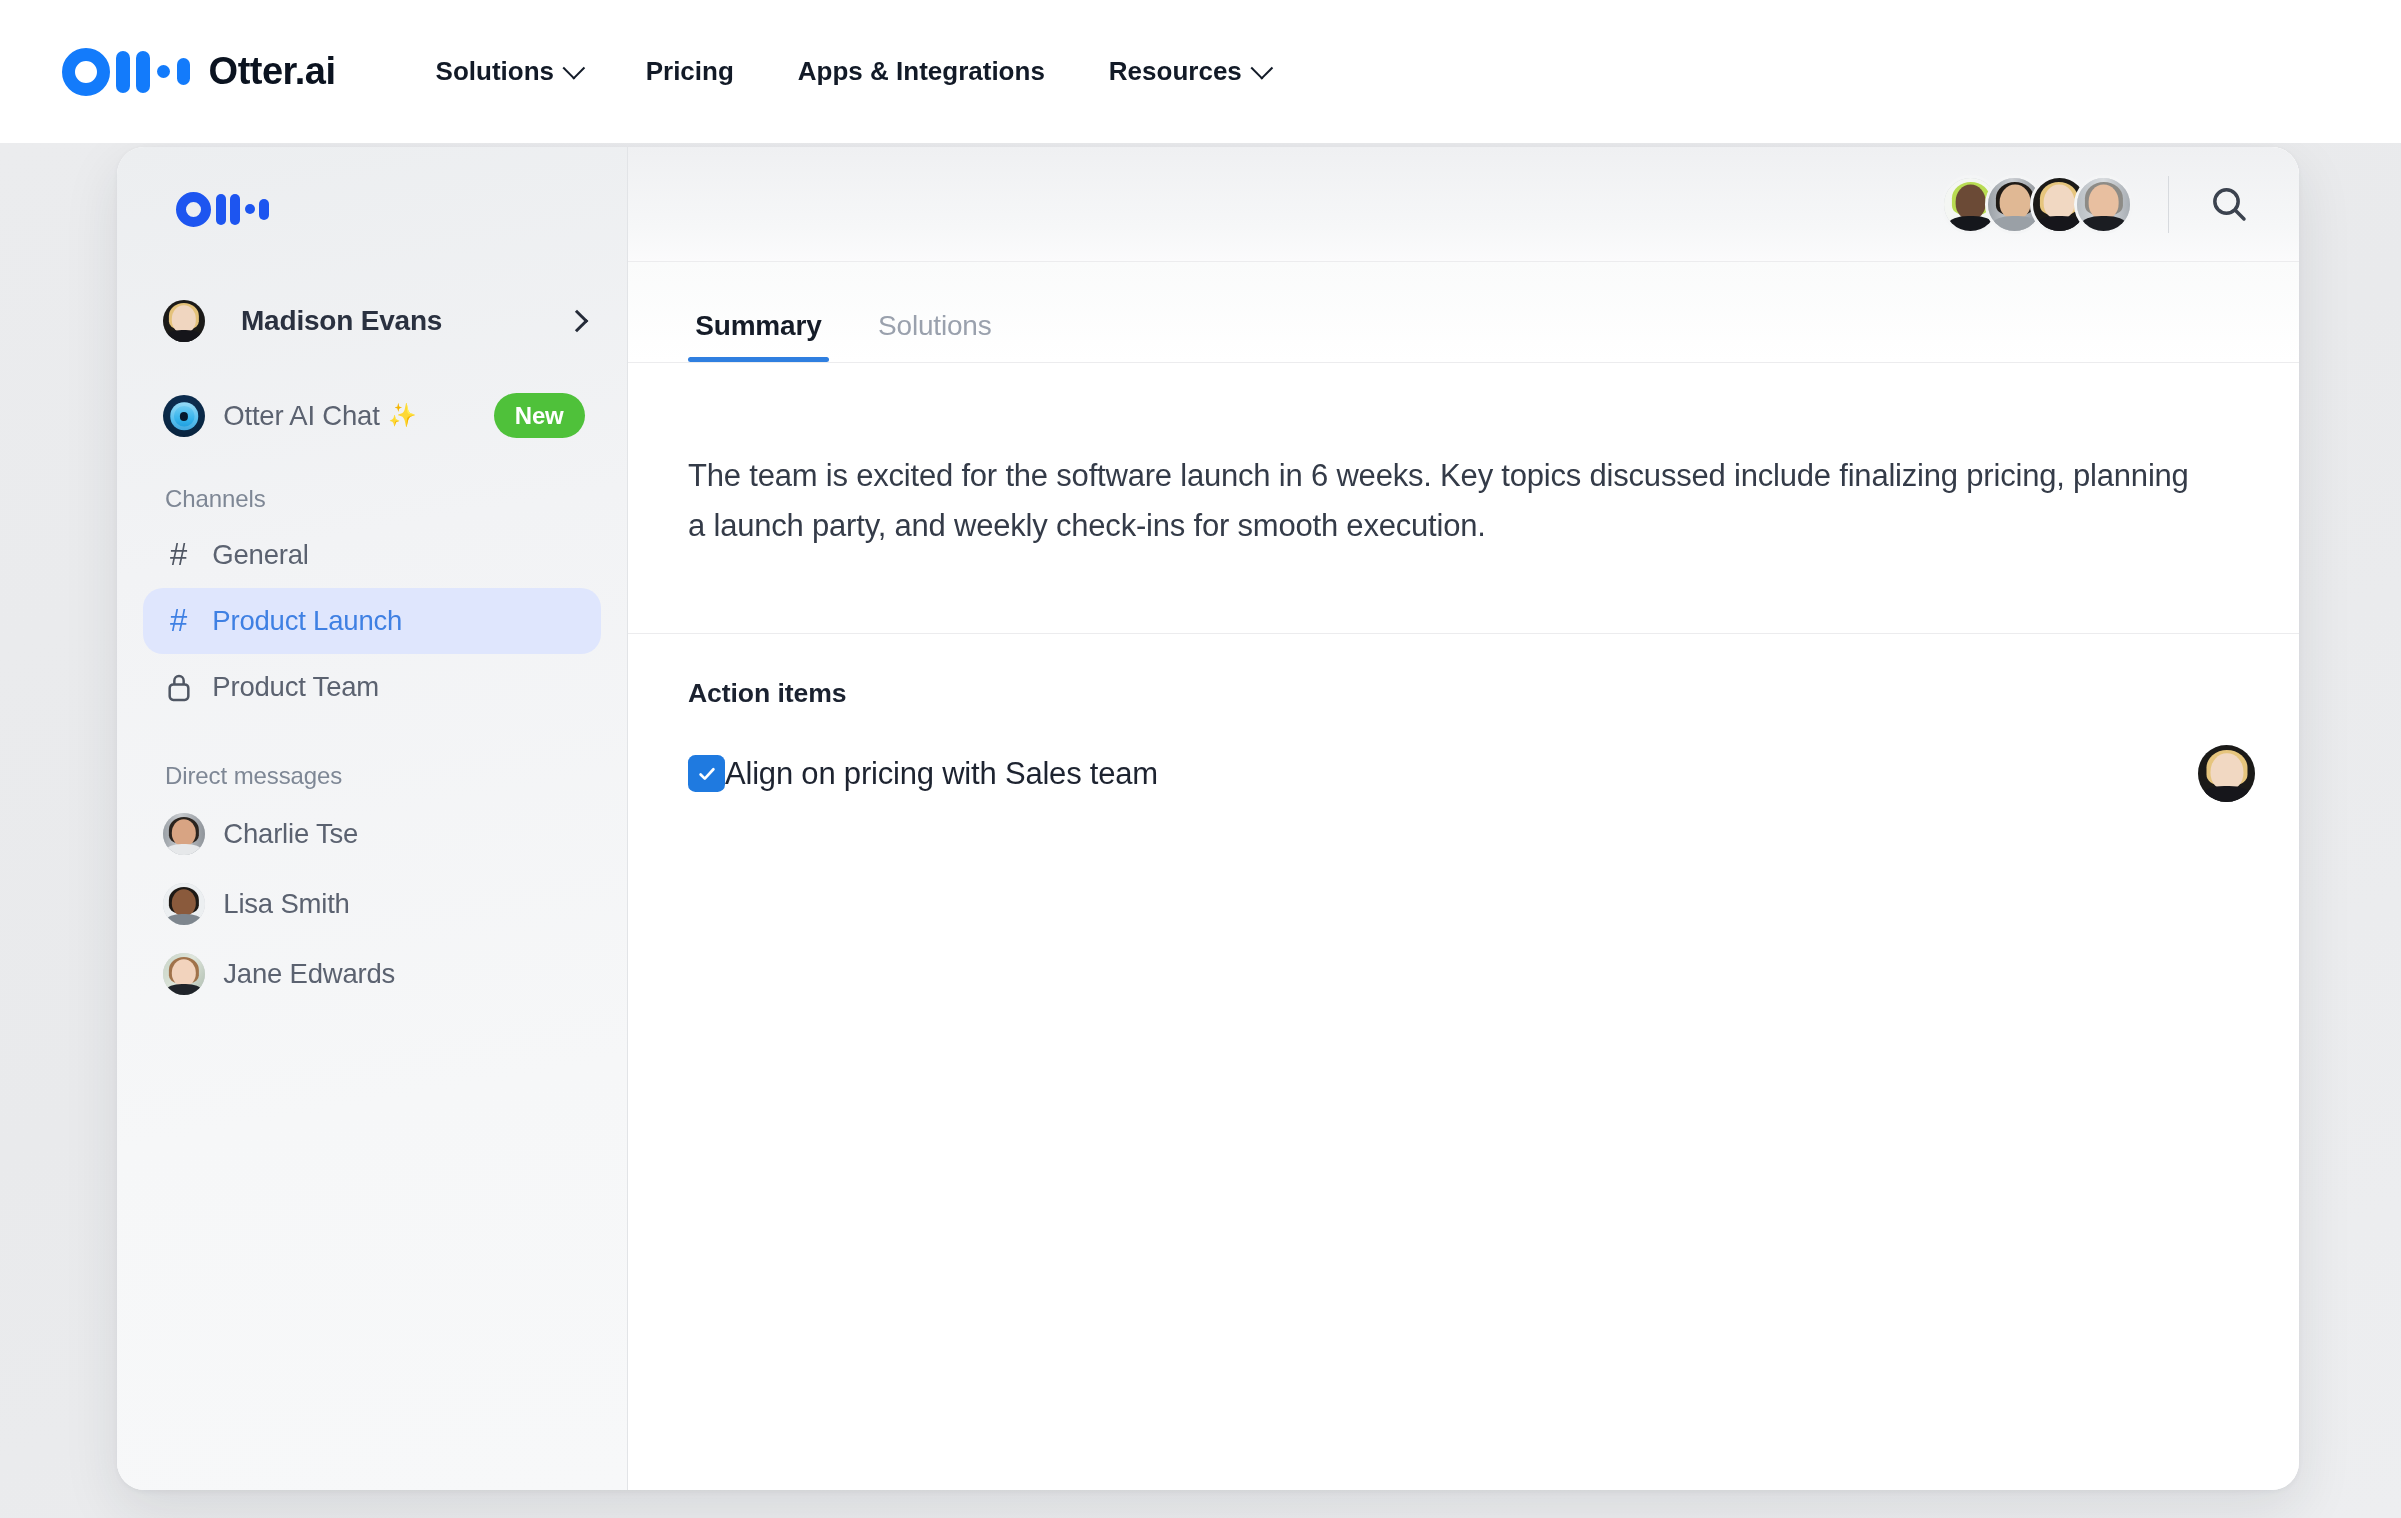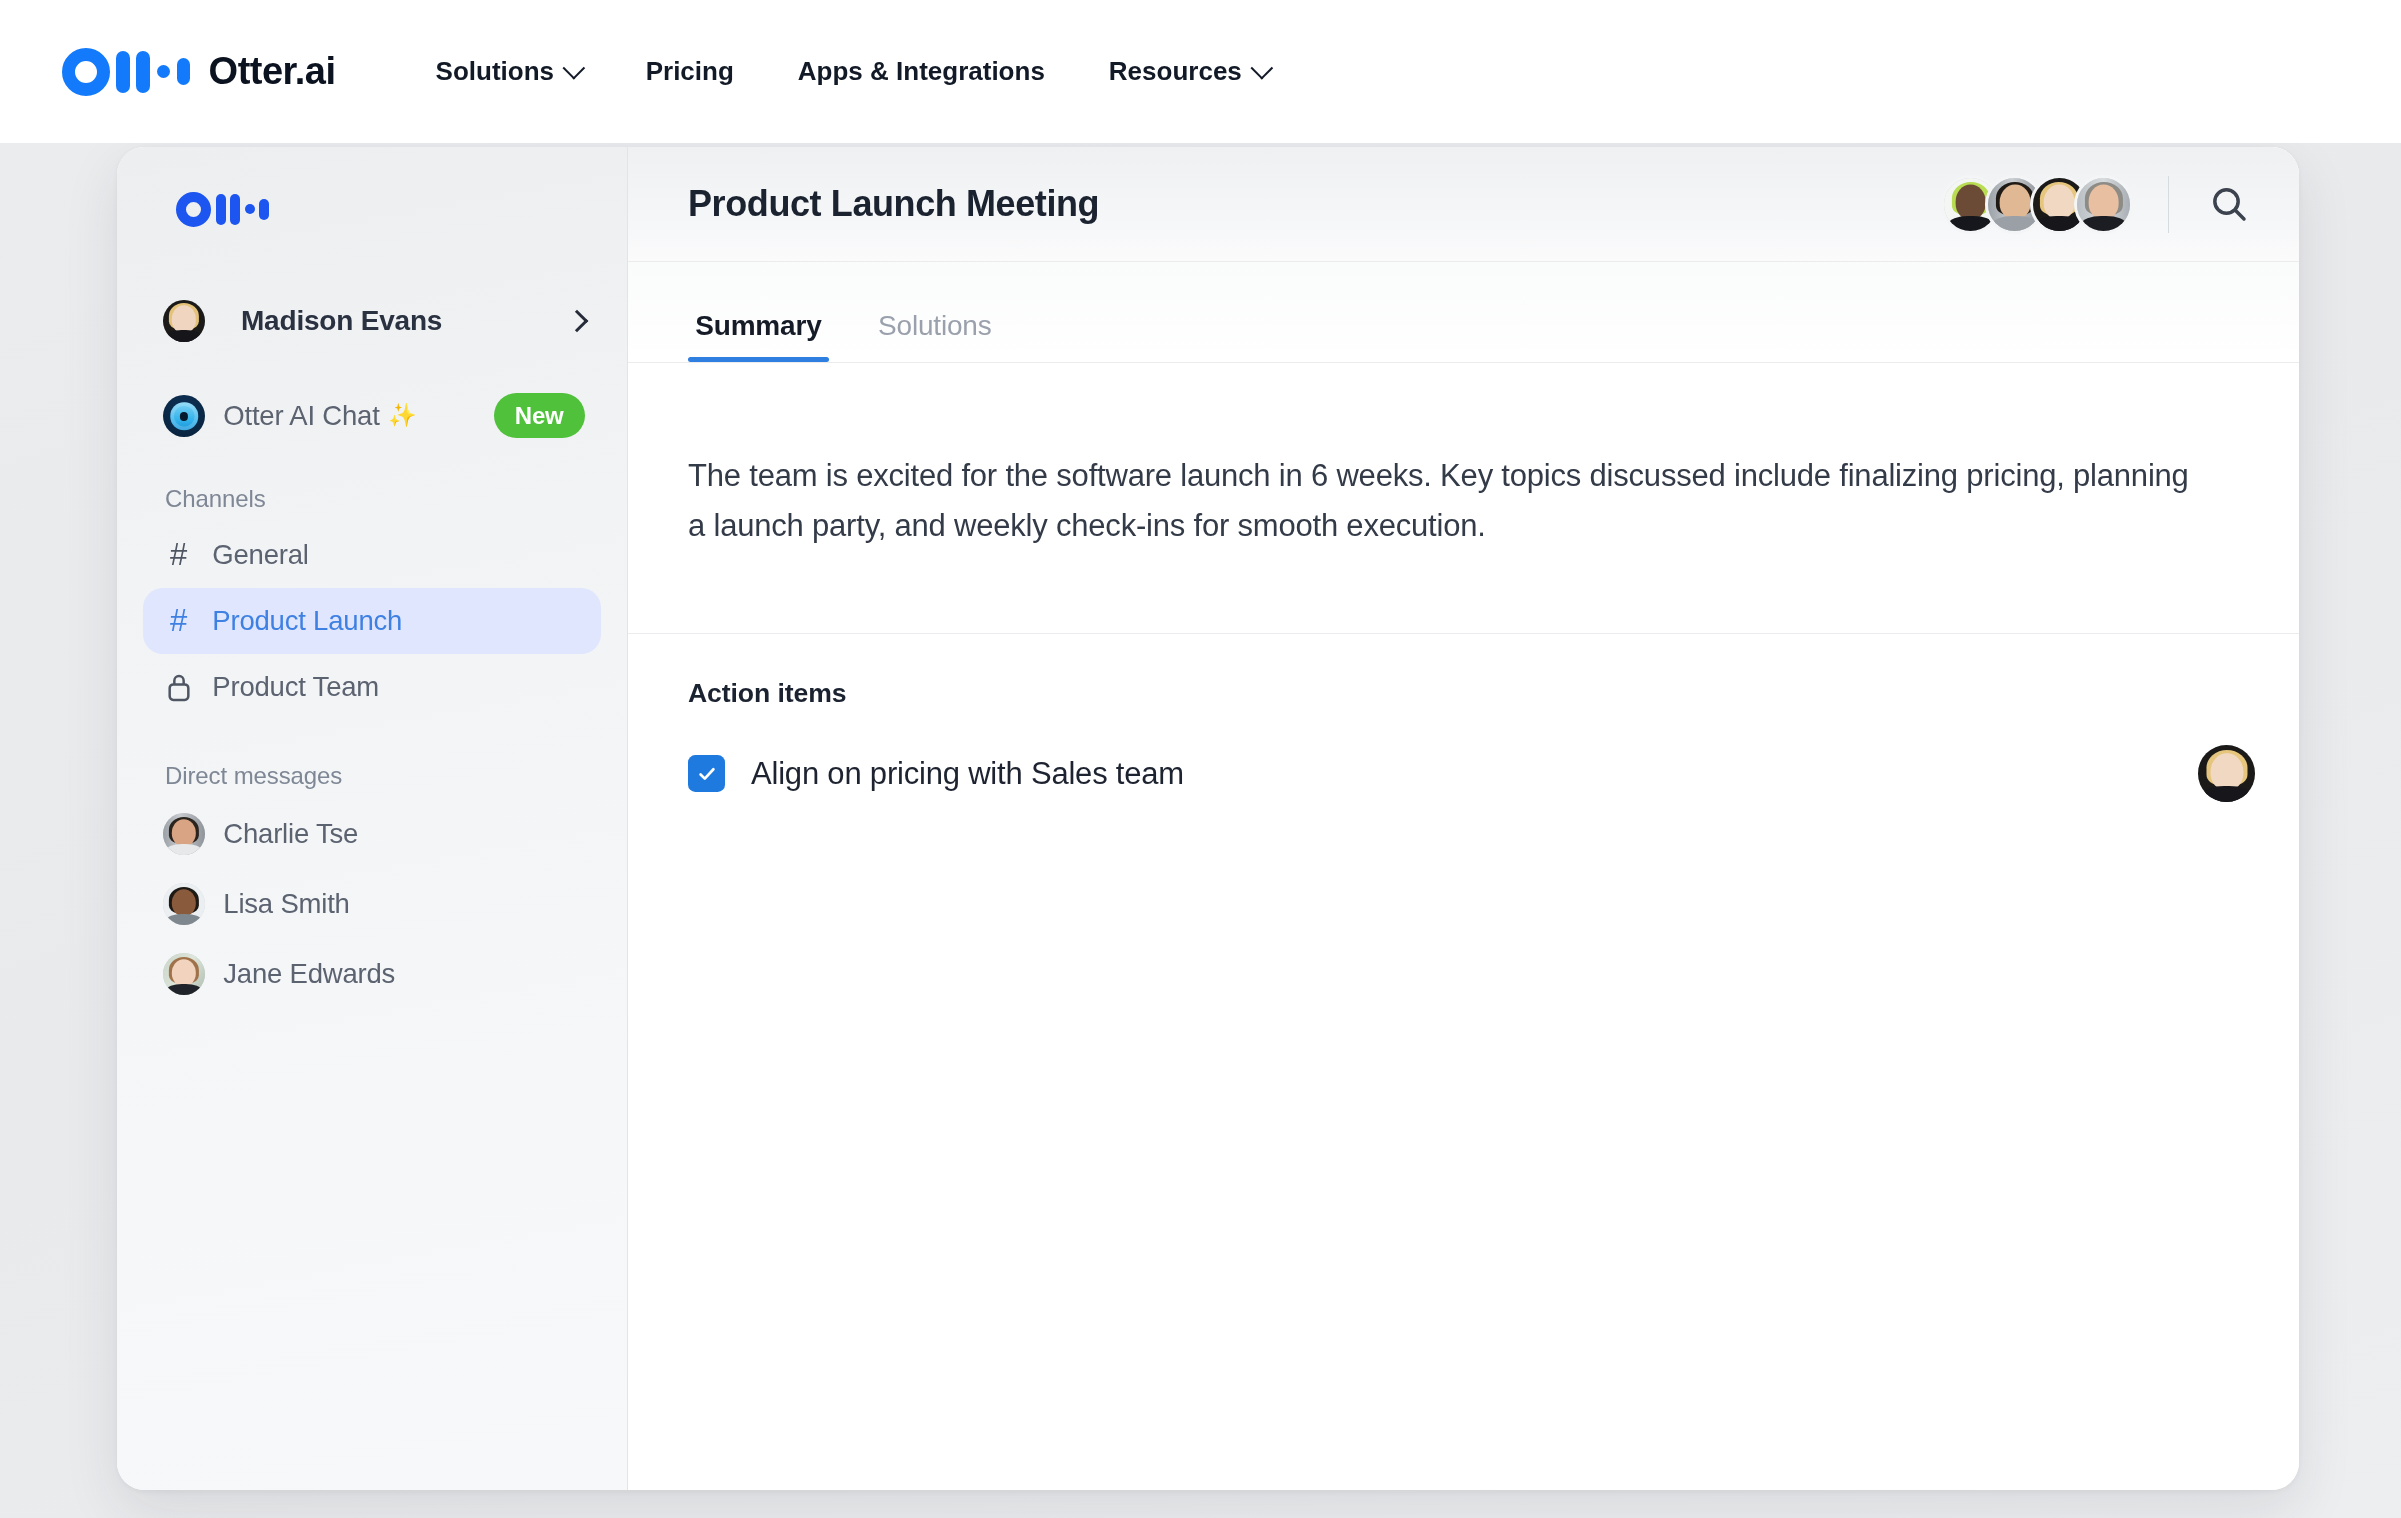--- a/index.html
+++ b/index.html
@@ -437,21 +437,20 @@
   .actions-title {
     font-size: 26.6px;
     font-weight: 700;
     color: #1b2230;
     margin-bottom: 35px;
     letter-spacing: -0.1px;
   }
   .action-row {
     display: flex;
     align-items: center;
-    gap: 26px;
     min-height: 59px;
   }
   .checkbox {
     width: 37px; height: 37px;
     border-radius: 7.3px;
     background: #1f7ae0;
     flex: 0 0 37px;
     display: flex;
     align-items: center;
     justify-content: center;
@@ -595,21 +594,20 @@
           <span class="body" style="background:#20242a"></span>
         </span>
       </span>
       <span>Jane Edwards</span>
     </div>
   </aside>
 
   <section class="main">
 
     <header class="main-head">
-      <h1 class="meeting-title">Product Launch Meeting</h1>
 
       <div class="head-right">
         <div class="av-stack">
           <span class="av av-56">
             <span class="face">
               <span class="bg" style="background:#f4f6f3"></span>
               <span class="hair" style="background:#b8dc52"></span>
               <span class="head" style="background:#6b4a36"></span>
               <span class="body" style="background:#15171c"></span>
             </span>

